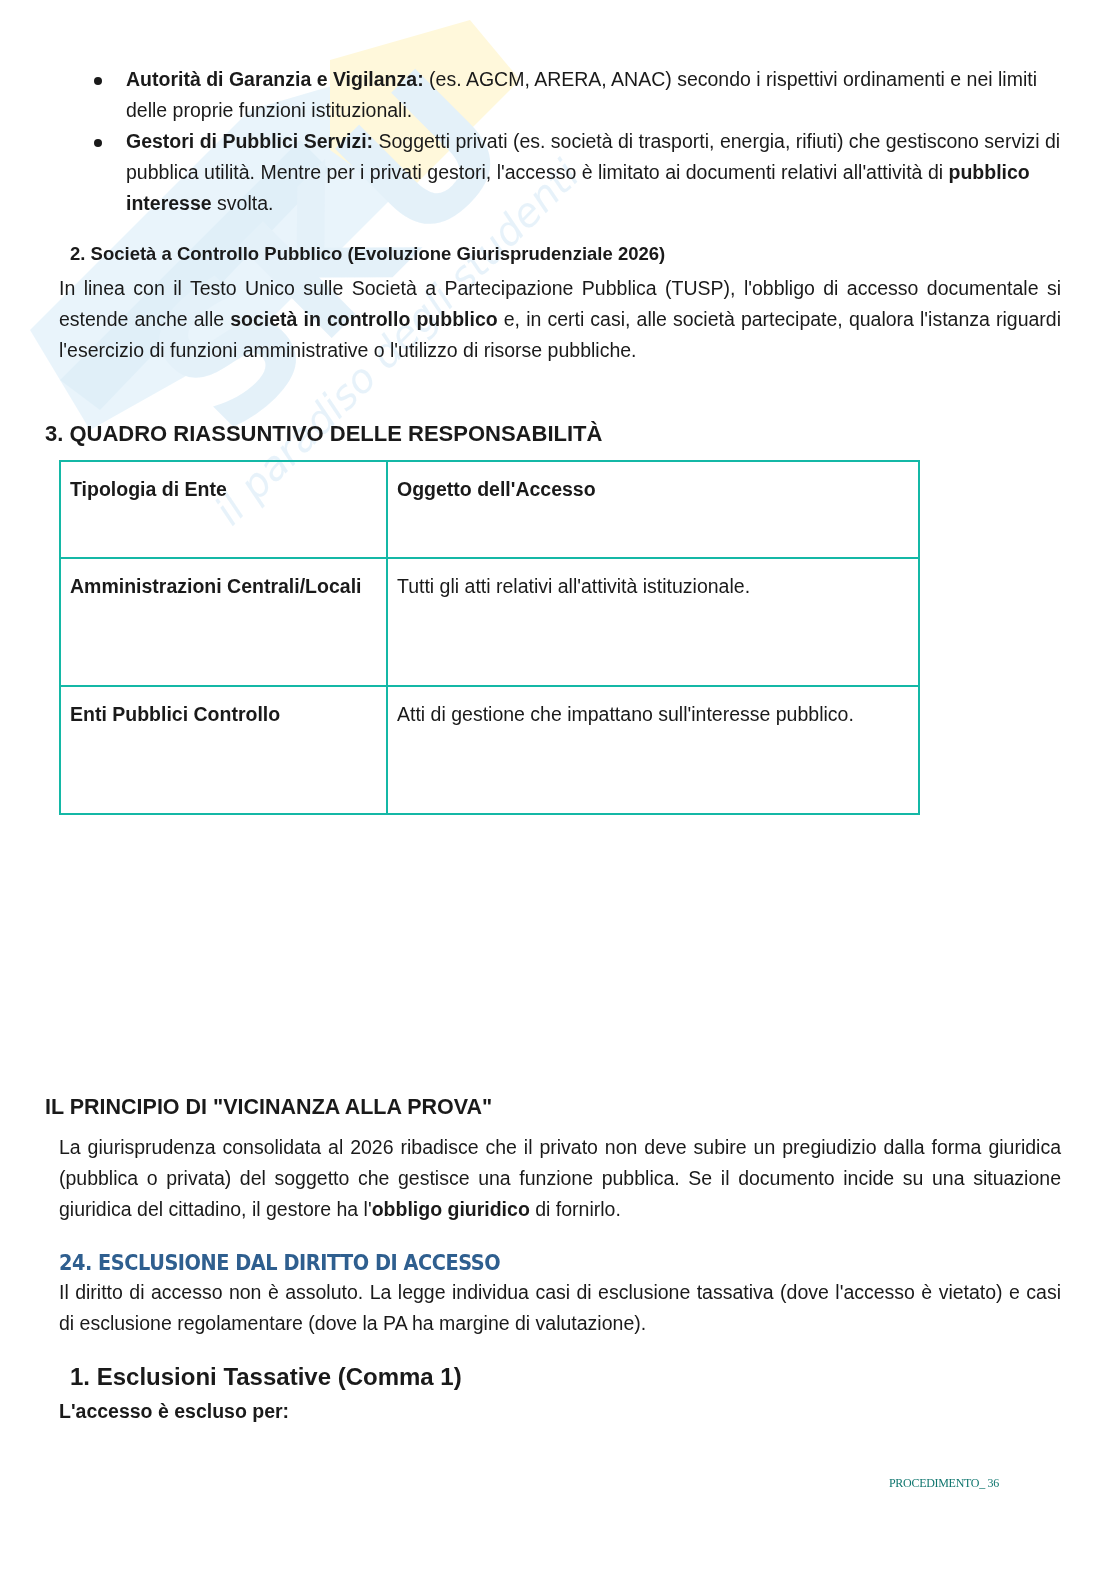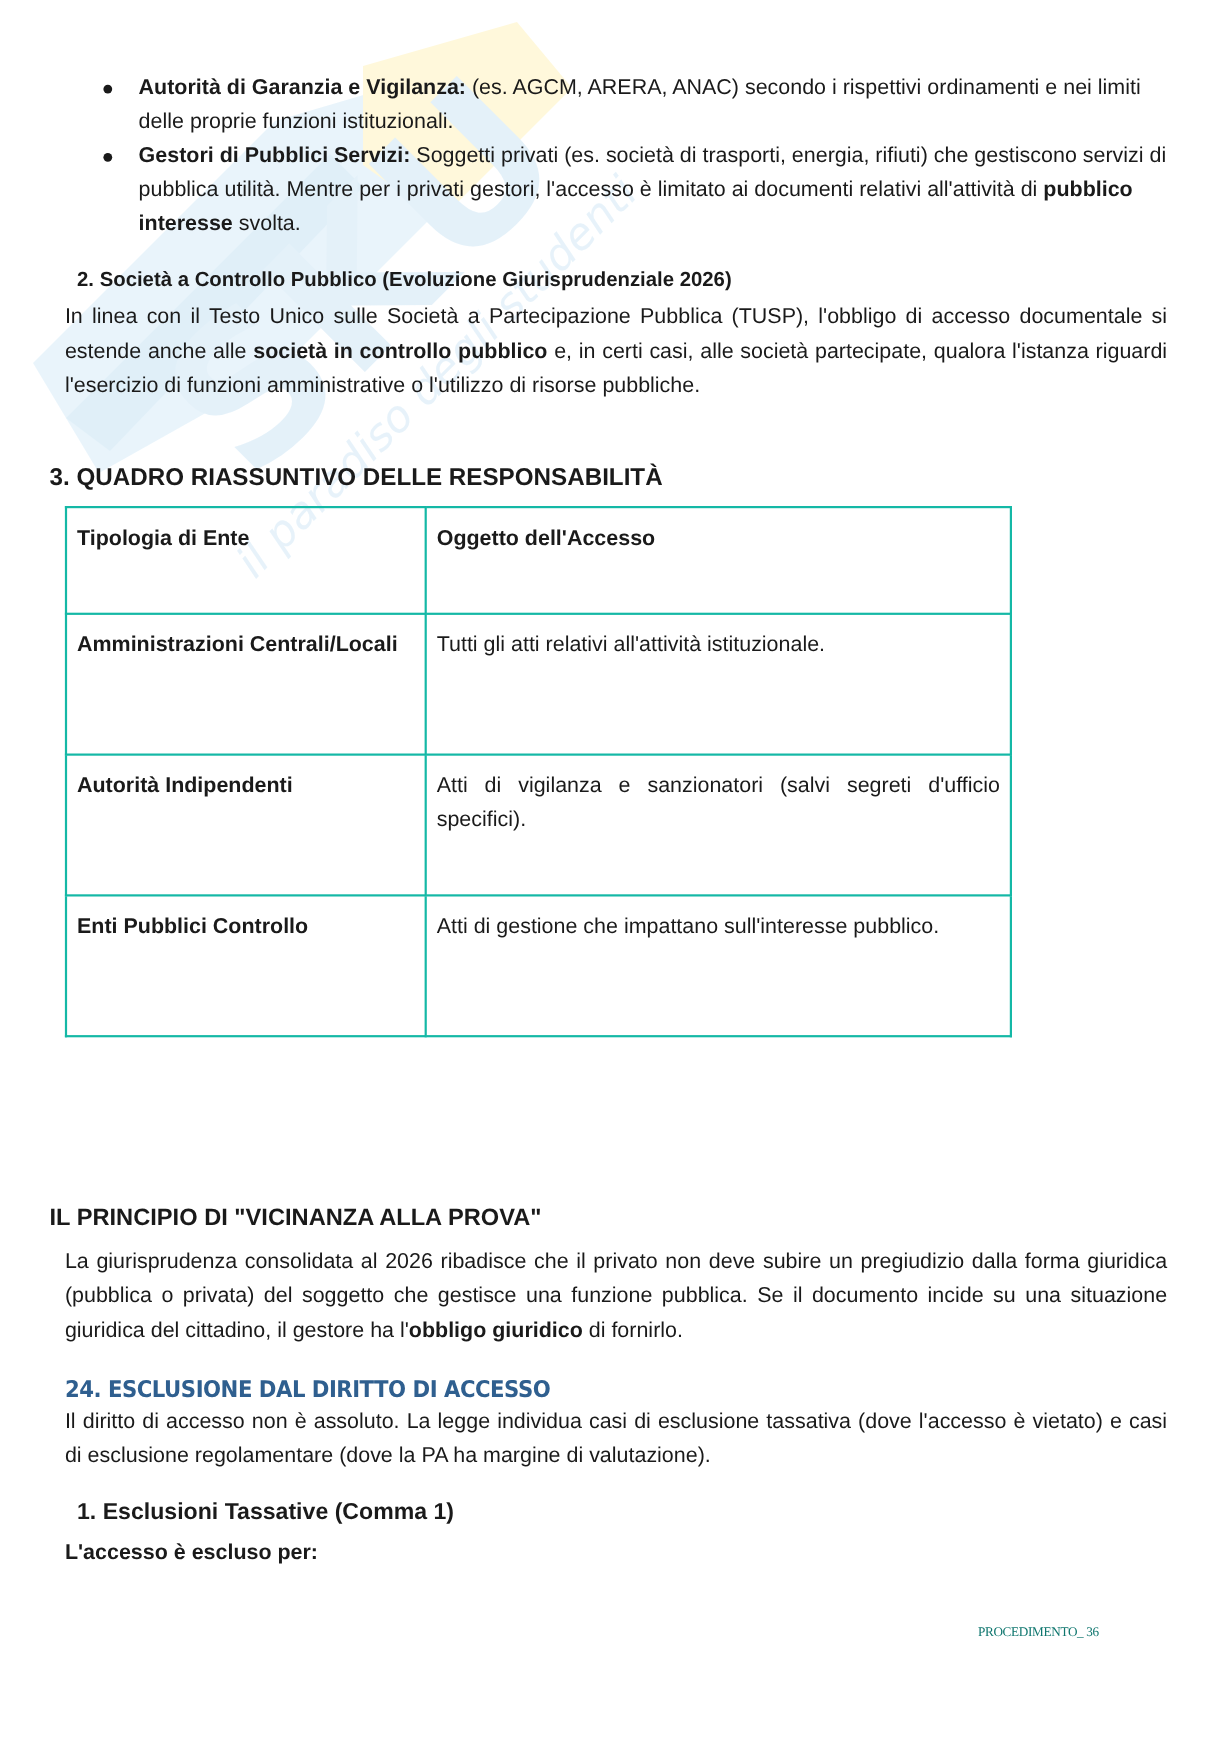--- a/index.html
+++ b/index.html
@@ -86,36 +86,32 @@
       <tbody>
           <tr class="r0">
         <td class="c1">Tipologia di Ente</td>
         <td class="c2 b" style="font-weight:bold;border-radius:22px;">Oggetto dell'Accesso</td>
       </tr>
       <tr class="rn">
         <td class="c1">Amministrazioni Centrali/Locali</td>
         <td class="c2">Tutti gli atti relativi all'attività istituzionale.</td>
       </tr>
       <tr class="rn">
-        <td class="c1">Autorità Indipendenti</td>
-        <td class="c2">Atti di vigilanza e sanzionatori (salvi segreti d'ufficio specifici).</td>
-      </tr>
-      <tr class="rn">
         <td class="c1">Enti Pubblici Controllo</td>
         <td class="c2">Atti di gestione che impattano sull'interesse pubblico.</td>
       </tr>
     </tbody>
       </table>
 
     <div class="h-section" style="top:1095px; font-size:21.5px;">IL PRINCIPIO DI "VICINANZA ALLA PROVA"</div>
     <div class="para" style="top:1132px;">
       <span>La giurisprudenza consolidata al 2026 ribadisce che il privato non deve subire un pregiudizio dalla forma giuridica (pubblica o privata) del soggetto che gestisce una funzione pubblica. Se il documento incide su una situazione giuridica del cittadino, il gestore ha l'</span><span class="b">obbligo giuridico</span><span> di fornirlo.</span>
     </div>
 
     <div class="h-blue" style="top:1251px;">24. ESCLUSIONE DAL DIRITTO DI ACCESSO</div>
     <div class="para" style="top:1277px;">Il diritto di accesso non è assoluto. La legge individua casi di esclusione tassativa (dove l'accesso è vietato) e casi di esclusione regolamentare (dove la PA ha margine di valutazione).</div>
 
-    <div class="h-sub" style="top:1363px; font-size:21px;">1. Esclusioni Tassative (Comma 1)</div>
+    <div class="h-sub" style="top:1363px; font-size:24px;">1. Esclusioni Tassative (Comma 1)</div>
     <div class="para left" style="top:1396px;font-weight:bold;">L'accesso è escluso per:</div>
 
     <div class="footer">PROCEDIMENTO_ 36</div>
   </div>
 </div>
 
 </body></html>

